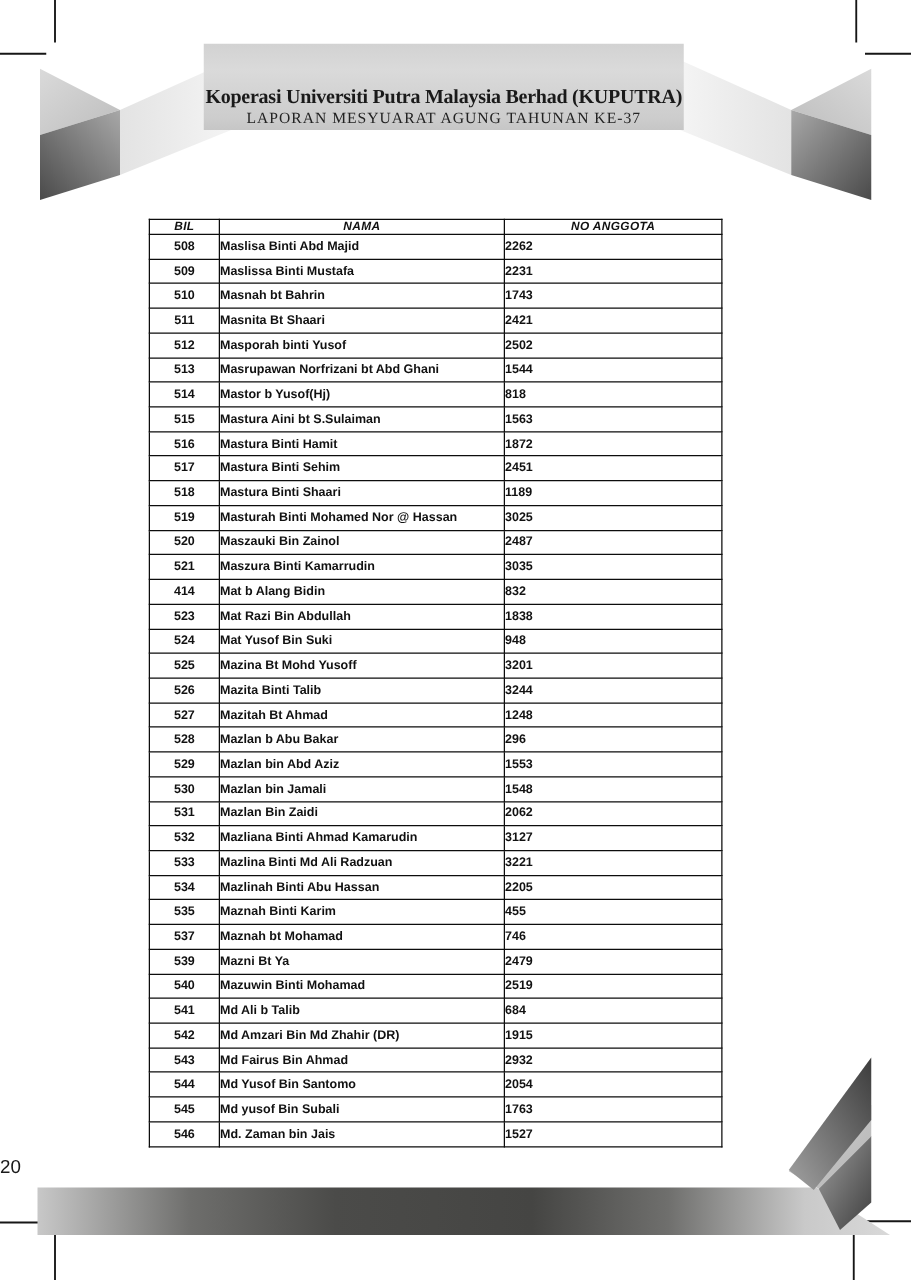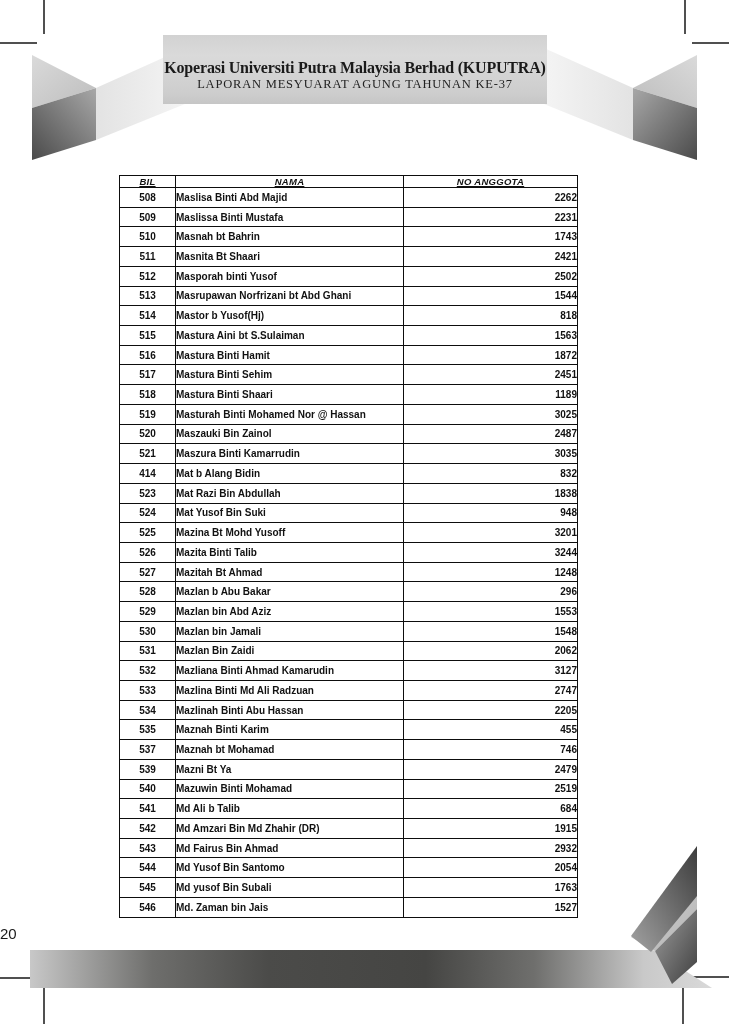--- a/index.html
+++ b/index.html
@@ -6,21 +6,21 @@
   .page{
     position:relative;width:729px;height:1024px;background:#ffffff;
     margin:0 auto;overflow:hidden;
     font-family:"Liberation Sans", sans-serif;
   }
   .deco-svg{position:absolute;left:0;top:0;width:729px;height:1024px;z-index:0;}
   .banner{
     position:absolute;left:163px;top:35px;width:384px;height:69px;z-index:2;
     background:linear-gradient(180deg,#d2d2d2 0%,#dadada 30%,#cdcdcd 85%,#c6c6c6 100%);
     display:flex;flex-direction:column;justify-content:flex-end;align-items:center;
-    padding-bottom:13px;box-sizing:border-box;
+    padding-bottom:3px;box-sizing:border-box;
   }
   .banner-title{
     font-family:"Liberation Serif", serif;font-weight:bold;font-size:16px;
     color:#1a1a1a;letter-spacing:-0.2px;white-space:nowrap;line-height:1.1;
   }
   .banner-subtitle{
     font-family:"Liberation Serif", serif;font-weight:normal;font-size:12.5px;
     color:#222;letter-spacing:0.8px;white-space:nowrap;line-height:1.15;
   }
   table.member-table{
@@ -28,25 +28,25 @@
     border-collapse:collapse;table-layout:fixed;background:#fff;
   }
   table.member-table col.c-bil{width:56px;}
   table.member-table col.c-nama{width:228px;}
   table.member-table col.c-no{width:174px;}
   table.member-table th, table.member-table td{
     border:1px solid #0d0d0d;padding:0;vertical-align:middle;
     font-size:10px;font-weight:bold;color:#111;overflow:hidden;white-space:nowrap;
   }
   table.member-table th{
-    font-style:italic;font-size:9.5px;text-align:center;letter-spacing:0.3px;text-decoration:underline;
+    font-style:italic;font-size:9.5px;text-align:center;letter-spacing:0.3px;
   }
   td.cell-bil{text-align:center;}
   td.cell-nama{text-align:left;padding-left:5px;}
-  td.cell-no{text-align:right;}
+  td.cell-no{text-align:left;}
   .page-number{
     position:absolute;left:0;top:925px;width:729px;text-align:left;z-index:2;
     font-size:15px;color:#1a1a1a;font-family:Liberation Sans, sans-serif;
   }
 </style>
 </head>
 <body>
 
 <div class="page">
 
@@ -269,21 +269,21 @@
           <td class="cell-no">2062</td>
         </tr>
         <tr>
           <td class="cell-bil">532</td>
           <td class="cell-nama">Mazliana Binti Ahmad Kamarudin</td>
           <td class="cell-no">3127</td>
         </tr>
         <tr>
           <td class="cell-bil">533</td>
           <td class="cell-nama">Mazlina Binti Md Ali Radzuan</td>
-          <td class="cell-no">2747</td>
+          <td class="cell-no">3221</td>
         </tr>
         <tr>
           <td class="cell-bil">534</td>
           <td class="cell-nama">Mazlinah Binti Abu Hassan</td>
           <td class="cell-no">2205</td>
         </tr>
         <tr>
           <td class="cell-bil">535</td>
           <td class="cell-nama">Maznah Binti Karim</td>
           <td class="cell-no">455</td>

